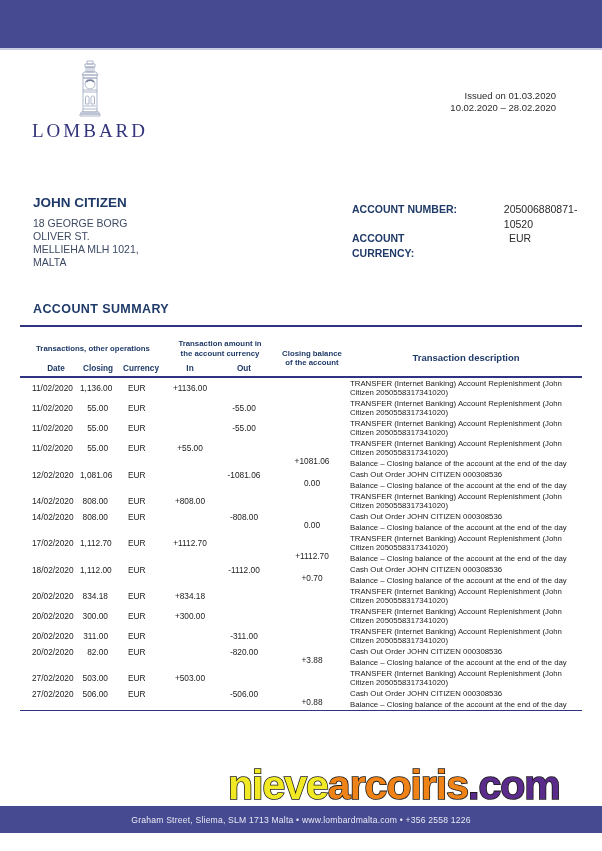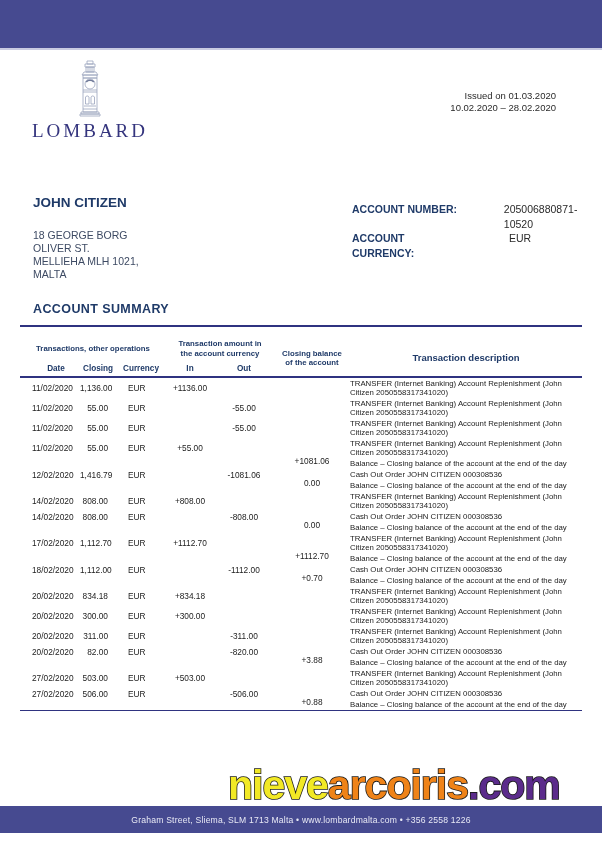--- a/index.html
+++ b/index.html
@@ -13,21 +13,21 @@
     font-family:"Liberation Sans","DejaVu Sans",sans-serif;
     background:#fff;color:var(--c-text);
     position:relative;overflow:hidden;
   }
   .topbar{position:absolute;left:0;top:0;width:602px;height:50px;background:var(--c-bar);border-bottom:2px solid #c9cbe2;}
   .brand{position:absolute;left:32px;top:60px;width:116px;text-align:center;}
   .tower{display:block;margin:0 auto 2px auto;color:#9aa3bd;}
   .logo-text{font-family:"Liberation Serif","DejaVu Serif",serif;font-weight:normal;font-size:19px;letter-spacing:3px;color:var(--c-logo);}
   .issued{position:absolute;right:46px;top:90px;text-align:right;font-size:9.5px;line-height:12px;color:var(--c-text);}
   .customer{position:absolute;left:33px;top:195px;}
-  .customer-name{font-size:13.5px;font-weight:bold;color:var(--c-navy);margin-bottom:19px;}
+  .customer-name{font-size:13.5px;font-weight:bold;color:var(--c-navy);margin-bottom:7px;}
   .addr{font-size:10.5px;line-height:13px;color:#3d4a63;}
   .account{position:absolute;left:352px;top:202px;font-size:10.5px;line-height:14.5px;}
   .acct-row{display:flex;}
   .acct-label{font-weight:bold;color:var(--c-navy);width:116px;}
   .acct-value{color:var(--c-text);margin-left:41px;}
   .content{position:absolute;left:20px;top:302px;width:562px;}
   .summary-title{font-size:12.5px;font-weight:bold;color:var(--c-navy);letter-spacing:.4px;margin-left:13px;margin-bottom:9px;}
   .rule{height:2px;background:var(--c-line);}
   .thead{display:grid;grid-template-columns:var(--cols);grid-template-rows:auto auto;
          padding-top:12px;border-bottom:2px solid var(--c-line);color:var(--c-navy);font-weight:bold;font-size:7.8px;}
@@ -174,21 +174,21 @@
     <div class="cell c-amt"></div>
     <div class="cell c-cur"></div>
     <div class="cell c-in"></div>
     <div class="cell c-out"></div>
     <div class="cell c-bal"><span>+1081.06</span></div>
     <div class="cell c-desc">Balance – Closing balance of the account at the end of the day</div>
   </div>
 
   <div class="t-row">
     <div class="cell c-date">12/02/2020</div>
-    <div class="cell c-amt">1,416.79</div>
+    <div class="cell c-amt">1,081.06</div>
     <div class="cell c-cur">EUR</div>
     <div class="cell c-in"></div>
     <div class="cell c-out">-1081.06</div>
     <div class="cell c-bal"><span></span></div>
     <div class="cell c-desc">Cash Out Order JOHN CITIZEN 000308536</div>
   </div>
 
   <div class="t-row">
     <div class="cell c-date"></div>
     <div class="cell c-amt"></div>

